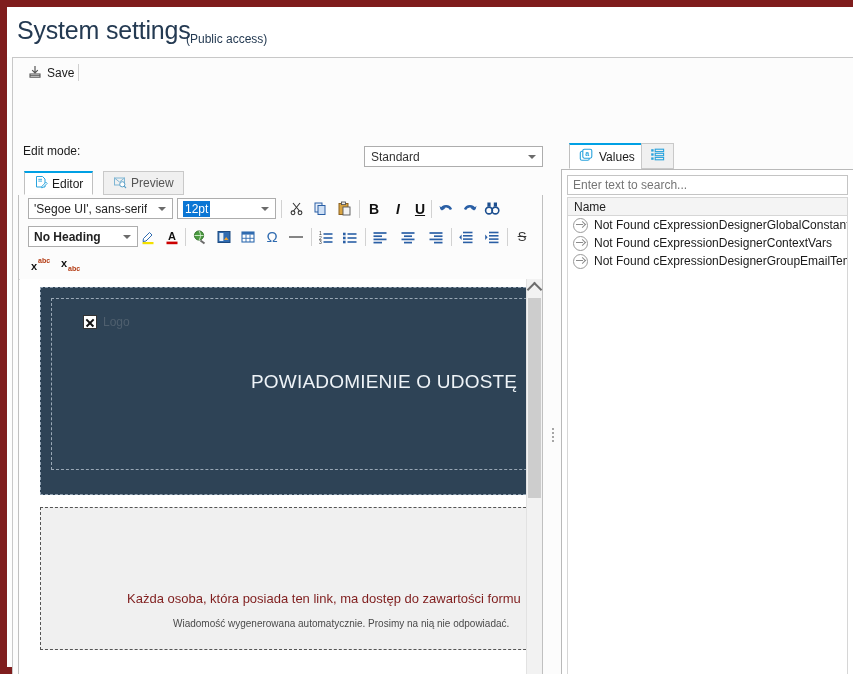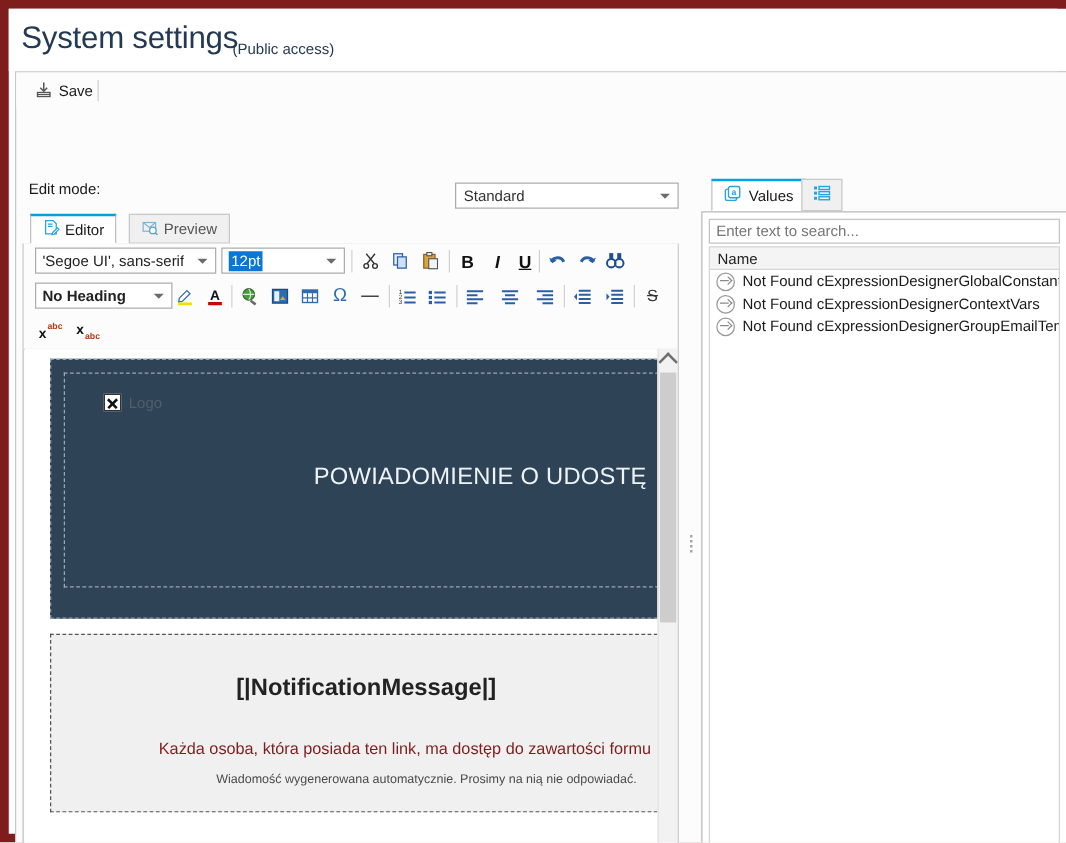--- a/index.html
+++ b/index.html
@@ -566,21 +566,20 @@
             <div class="hero">
               <div class="hero-inner"></div>
               <div class="logo-ph">
                 <span class="brokenimg"></span>
                 <span class="logo-alt">Logo</span>
               </div>
               <div class="hero-title">POWIADOMIENIE O UDOSTĘ</div>
             </div>
 
             <div class="body-block">
-              <div class="body-title">[|NotificationMessage|]</div>
               <div class="body-line">Każda osoba, która posiada ten link, ma dostęp do zawartości formu</div>
               <div class="body-foot">Wiadomość wygenerowana automatycznie. Prosimy na nią nie odpowiadać.</div>
             </div>
 
           </div>
         </div>
 
         <div class="vsb">
           <div class="vsb-up">
             <span class="chev up"></span>

